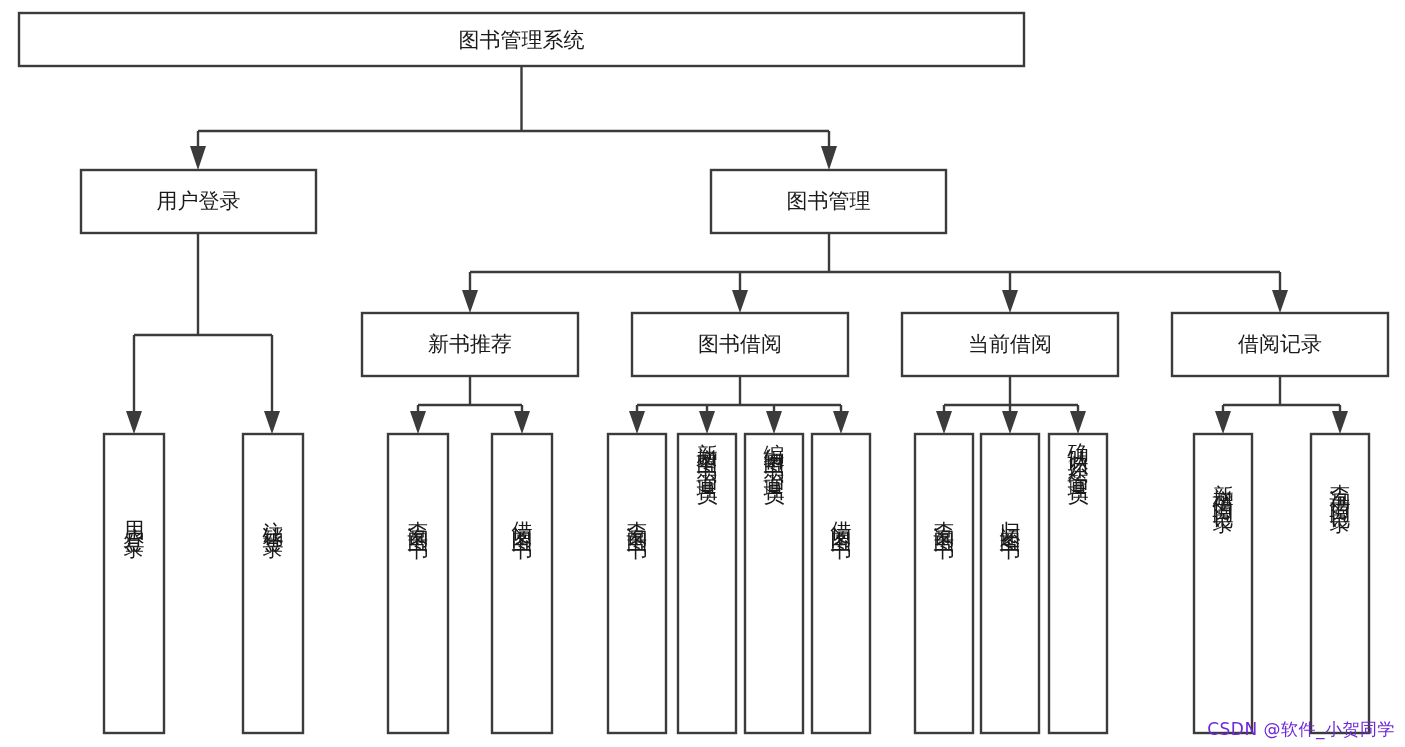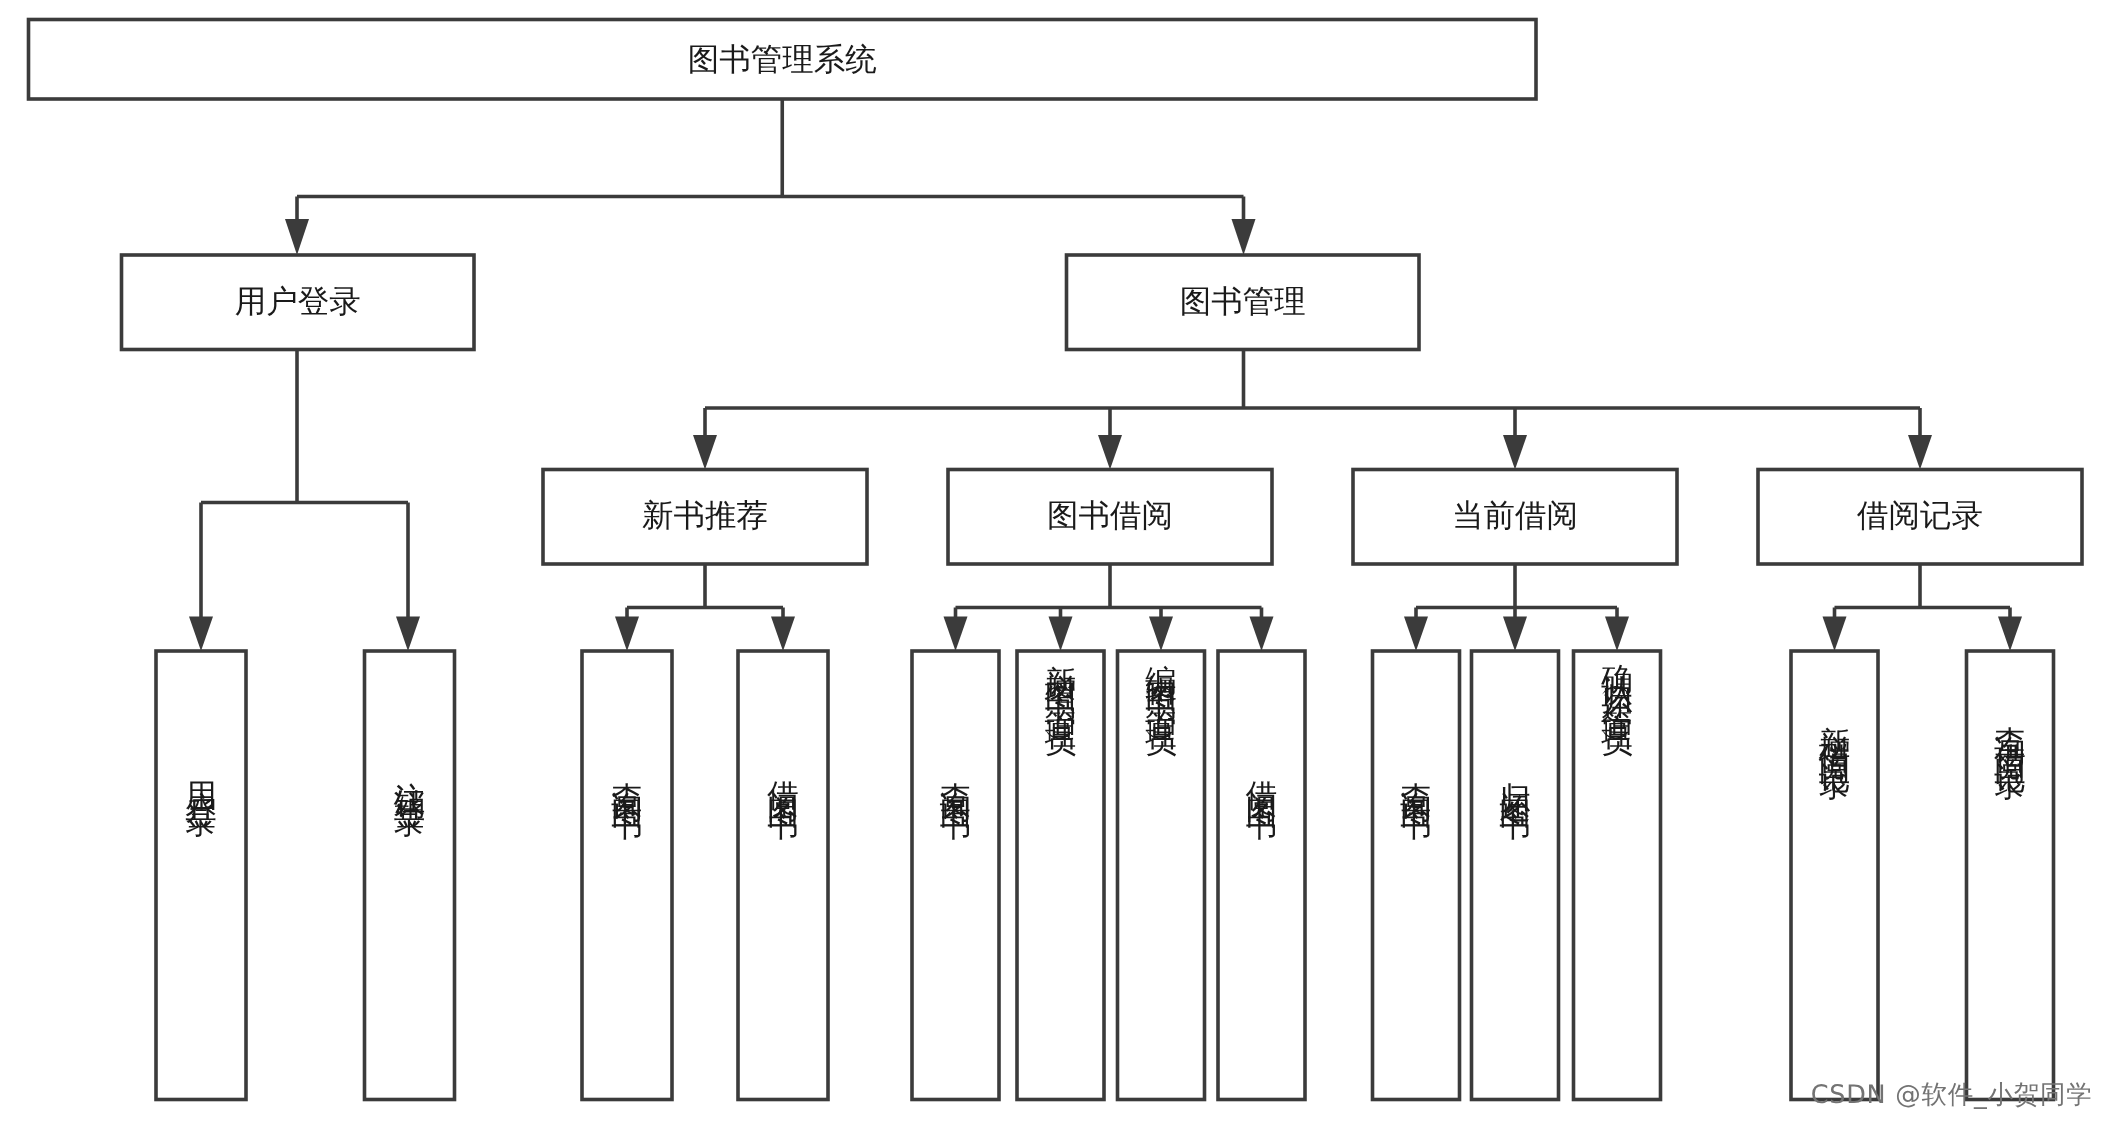--- a/index.html
+++ b/index.html
@@ -51,21 +51,21 @@
   .node-label-v {
     fill: #1a1a1a;
     font-family: "DejaVu Sans", "Liberation Sans", sans-serif;
     font-size: 21px;
     text-anchor: middle;
   }
   .watermark {
     position: absolute;
     right: 10px;
     bottom: 6px;
-    color: #737373;
+    color: #6d28d9;
     font-size: 17px;
     font-family: "DejaVu Sans", "Liberation Sans", sans-serif;
     white-space: nowrap;
     letter-spacing: 0.5px;
     pointer-events: none;
   }
 </style>
 </head>
 <body>
 

